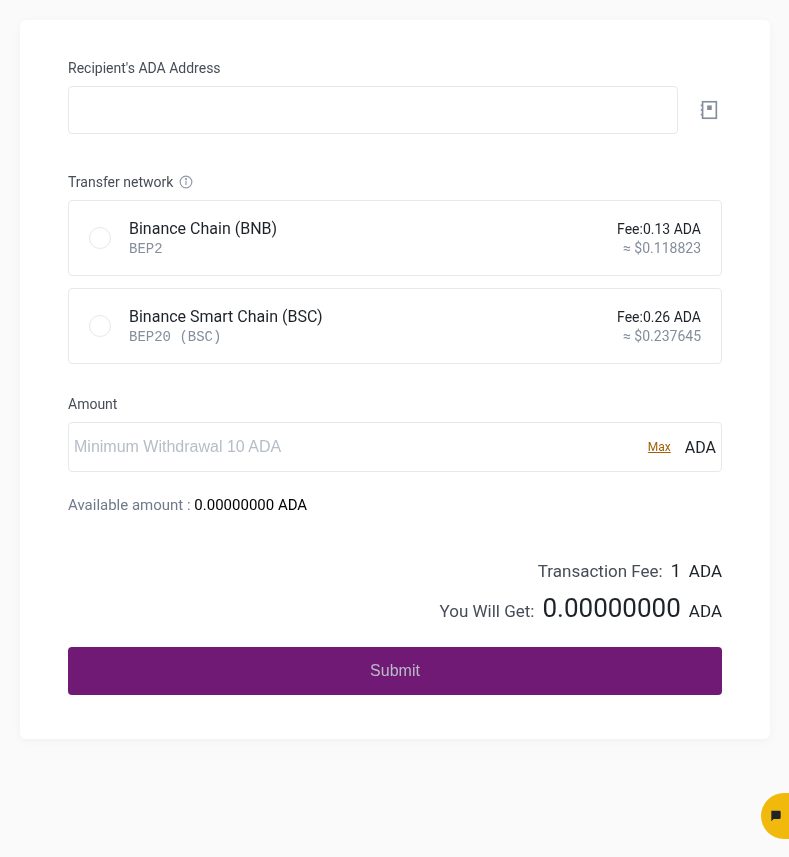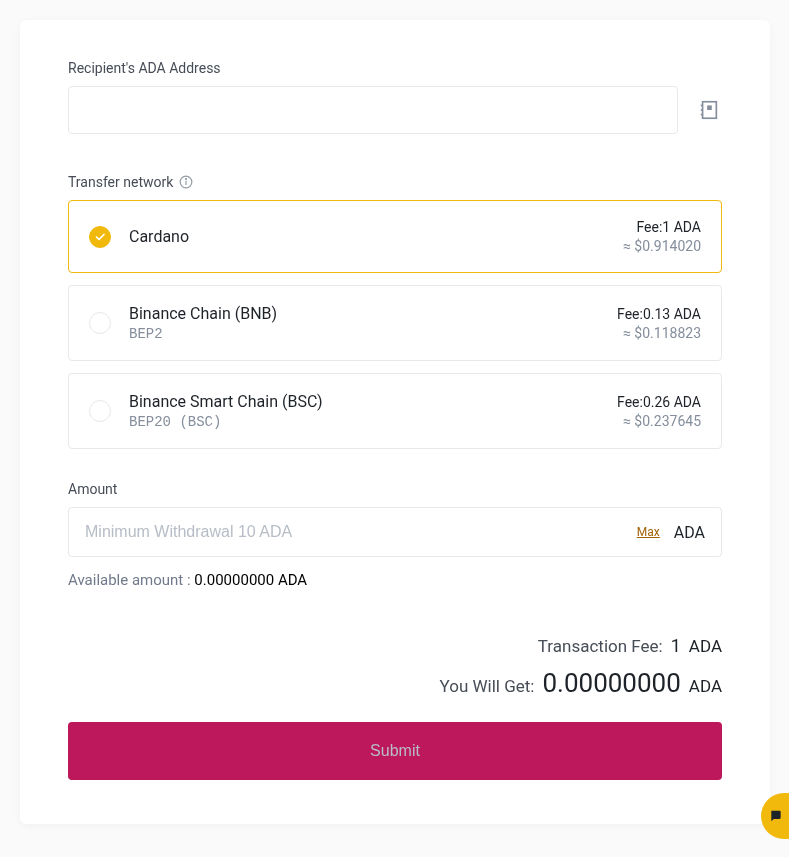--- a/index.html
+++ b/index.html
@@ -125,23 +125,23 @@
     }
     .amount-section {
       margin-bottom: 12px;
     }
     .amount-input-row {
       border: 1px solid #e6e8ea;
       border-radius: 4px;
       height: 50px;
       display: flex;
       align-items: center;
-      padding: 0 16px;
+      padding: 0 5px;
       gap: 14px;
-      margin-bottom: 14px;
+      margin-bottom: 24px;
     }
     .amount-input {
       flex: 1;
       border: none;
       font-size: 16px;
       color: #1e2329;
       background: transparent;
     }
     .amount-input::placeholder {
       color: #b7bdc6;
@@ -187,22 +187,22 @@
     .summary-value.large {
       font-size: 26px;
       font-weight: 400;
     }
     .summary-unit {
       font-size: 17px;
       color: #1e2329;
     }
     .submit-btn {
       width: 100%;
-      height: 58px;
-      background: #be185d;
+      height: 48px;
+      background: #701a75;
       border: none;
       border-radius: 4px;
       font-size: 16px;
       color: #b7bdc6;
       cursor: not-allowed;
     }
     .fab {
       position: fixed;
       right: 0;
       bottom: 18px;
@@ -244,34 +244,20 @@
       <svg width="14" height="14" viewBox="0 0 24 24" fill="none" stroke="#919aa3" stroke-width="2">
         <circle cx="12" cy="12" r="10"></circle>
         <line x1="12" y1="10" x2="12" y2="17"></line>
         <circle cx="12" cy="7" r="0.8" fill="#919aa3"></circle>
       </svg>
     </span>
   </div>
 
   <div class="network-list">
 
-    <div class="network-option selected">
-      <span class="radio-circle checked">
-        <svg width="12" height="12" viewBox="0 0 24 24" fill="none" stroke="#fff" stroke-width="3.5" stroke-linecap="round" stroke-linejoin="round">
-          <polyline points="5 12 10 17 20 7"></polyline>
-        </svg>
-      </span>
-      <div class="network-name-col">
-        <div class="network-name">Cardano</div>
-      </div>
-      <div class="network-fee-col">
-        <div class="fee-line">Fee:1 ADA</div>
-        <div class="fee-usd">≈ $0.914020</div>
-      </div>
-    </div>
 
     <div class="network-option">
       <span class="radio-circle"></span>
       <div class="network-name-col">
         <div class="network-name">Binance Chain (BNB)</div>
         <div class="network-sub">BEP2</div>
       </div>
       <div class="network-fee-col">
         <div class="fee-line">Fee:0.13 ADA</div>
         <div class="fee-usd">≈ $0.118823</div>

